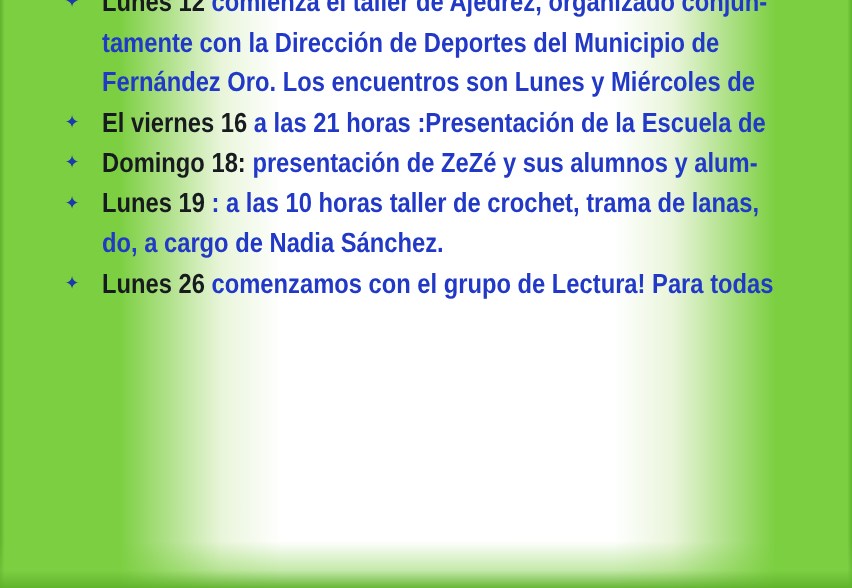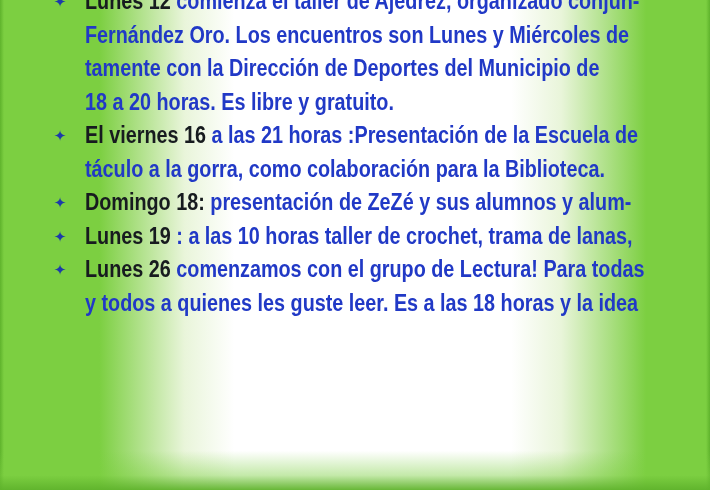--- a/index.html
+++ b/index.html
@@ -63,49 +63,43 @@
 <body>
 
 <div class="slide">
   <div class="list">
 
     <div class="row">
       <span class="bullet">✦</span>
       <div class="text"><span class="date">Lunes 12</span><span class="rest">comienza el taller de Ajedrez, organizado conjun-</span></div>
     </div>
     <div class="row">
-      <div class="text"><span class="rest">Fernández Oro. Los encuentros son Lunes y Miércoles de</span></div>
-    </div>
-    <div class="row">
       <div class="text"><span class="rest">tamente con la Dirección de Deportes del Municipio de</span></div>
     </div>
     <div class="row">
-      <div class="text"><span class="rest">18 a 20 horas. Es libre y gratuito.</span></div>
+      <div class="text"><span class="rest">Fernández Oro. Los encuentros son Lunes y Miércoles de</span></div>
     </div>
 
     <div class="row">
       <span class="bullet">✦</span>
       <div class="text"><span class="date">El viernes 16</span><span class="rest">a las 21 horas :Presentación de la Escuela de</span></div>
-    </div>
-    <div class="row">
-      <div class="text"><span class="rest">táculo a la gorra, como colaboración para la Biblioteca.</span></div>
     </div>
 
     <div class="row">
       <span class="bullet">✦</span>
       <div class="text"><span class="date">Domingo 18:</span><span class="rest">presentación de ZeZé y sus alumnos y alum-</span></div>
     </div>
 
     <div class="row">
       <span class="bullet">✦</span>
       <div class="text"><span class="date">Lunes 19</span><span class="rest">: a las 10 horas taller de crochet, trama de lanas,</span></div>
     </div>
+    <div class="row">
+      <div class="text"><span class="rest">do, a cargo de Nadia Sánchez.</span></div>
+    </div>
 
     <div class="row">
       <span class="bullet">✦</span>
       <div class="text"><span class="date">Lunes 26</span><span class="rest">comenzamos con el grupo de Lectura! Para todas</span></div>
-    </div>
-    <div class="row">
-      <div class="text"><span class="rest">y todos a quienes les guste leer. Es a las 18 horas y la idea</span></div>
     </div>
 
   </div>
 </div>
 
 </body></html>

